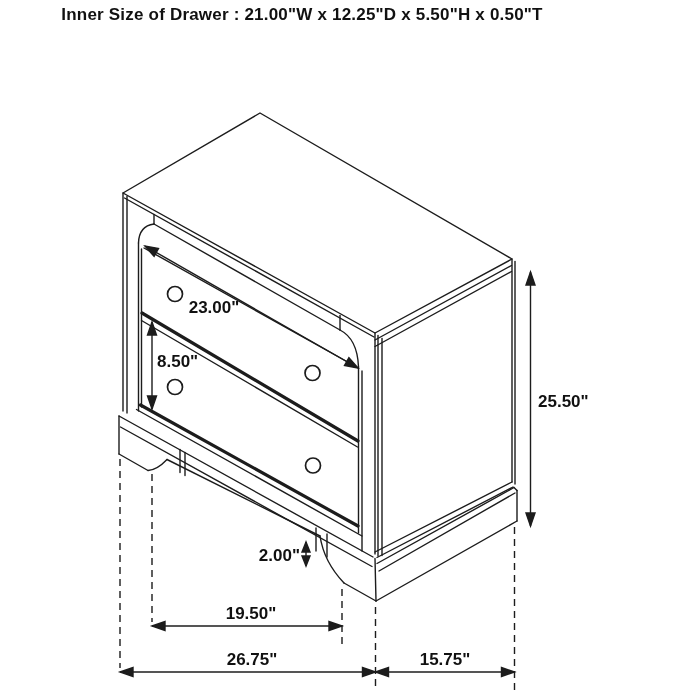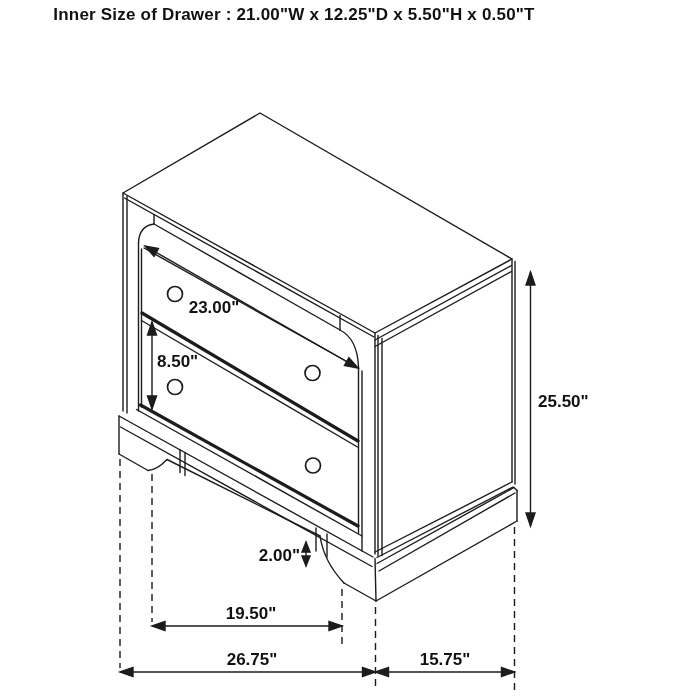--- a/index.html
+++ b/index.html
@@ -1,18 +1,18 @@
 <!DOCTYPE html>
 <html><head>
 <meta charset="utf-8">
 <style>
   html,body{margin:0;padding:0;background:#ffffff;}
   .stage{position:relative;width:700px;height:700px;background:#ffffff;overflow:hidden;
          font-family:"Liberation Sans",sans-serif;}
-  .title{position:absolute;top:5px;left:0;width:588px;text-align:center;
+  .title{position:absolute;top:5px;left:8px;width:588px;text-align:center;
          font-size:17px;font-weight:bold;color:#111;letter-spacing:0.2px;}
   svg{position:absolute;top:0;left:0;}
   svg text{font-family:"Liberation Sans",sans-serif;font-weight:bold;font-size:17px;fill:#111;}
 </style>
 </head>
 <body>
 
 <div class="stage">
   <div class="title">Inner Size of Drawer : 21.00"W x 12.25"D x 5.50"H x 0.50"T</div>
 

